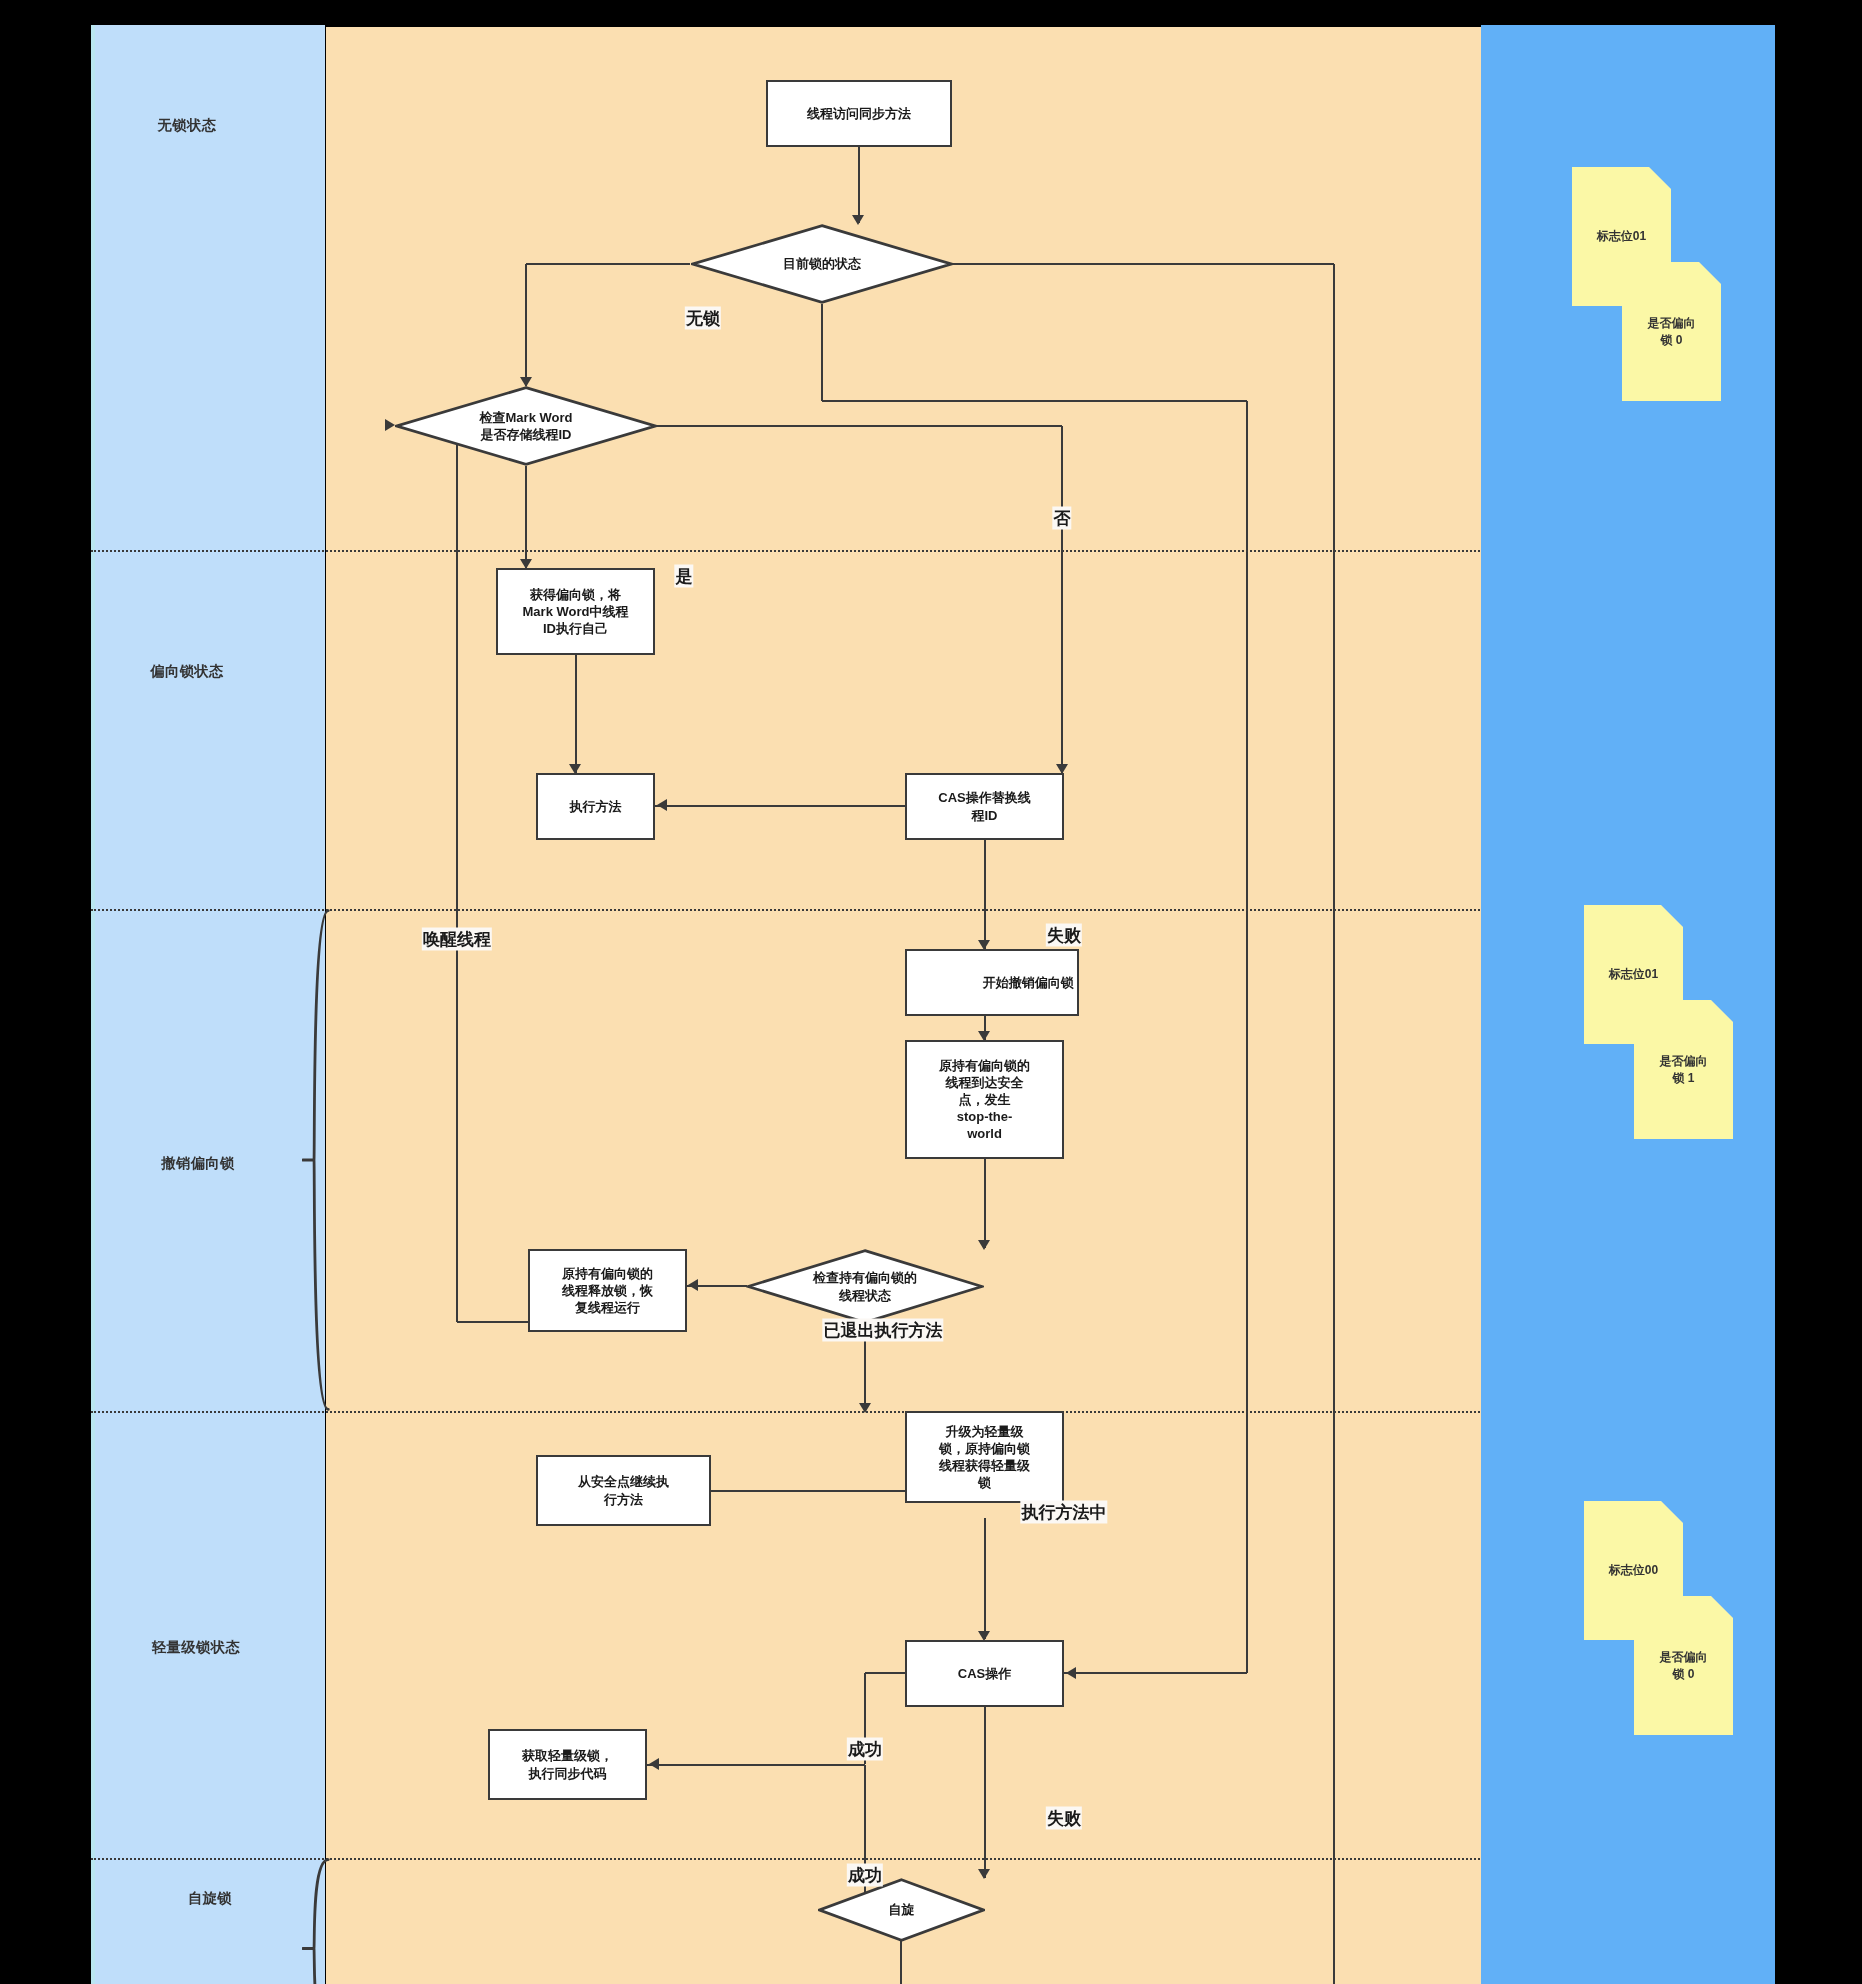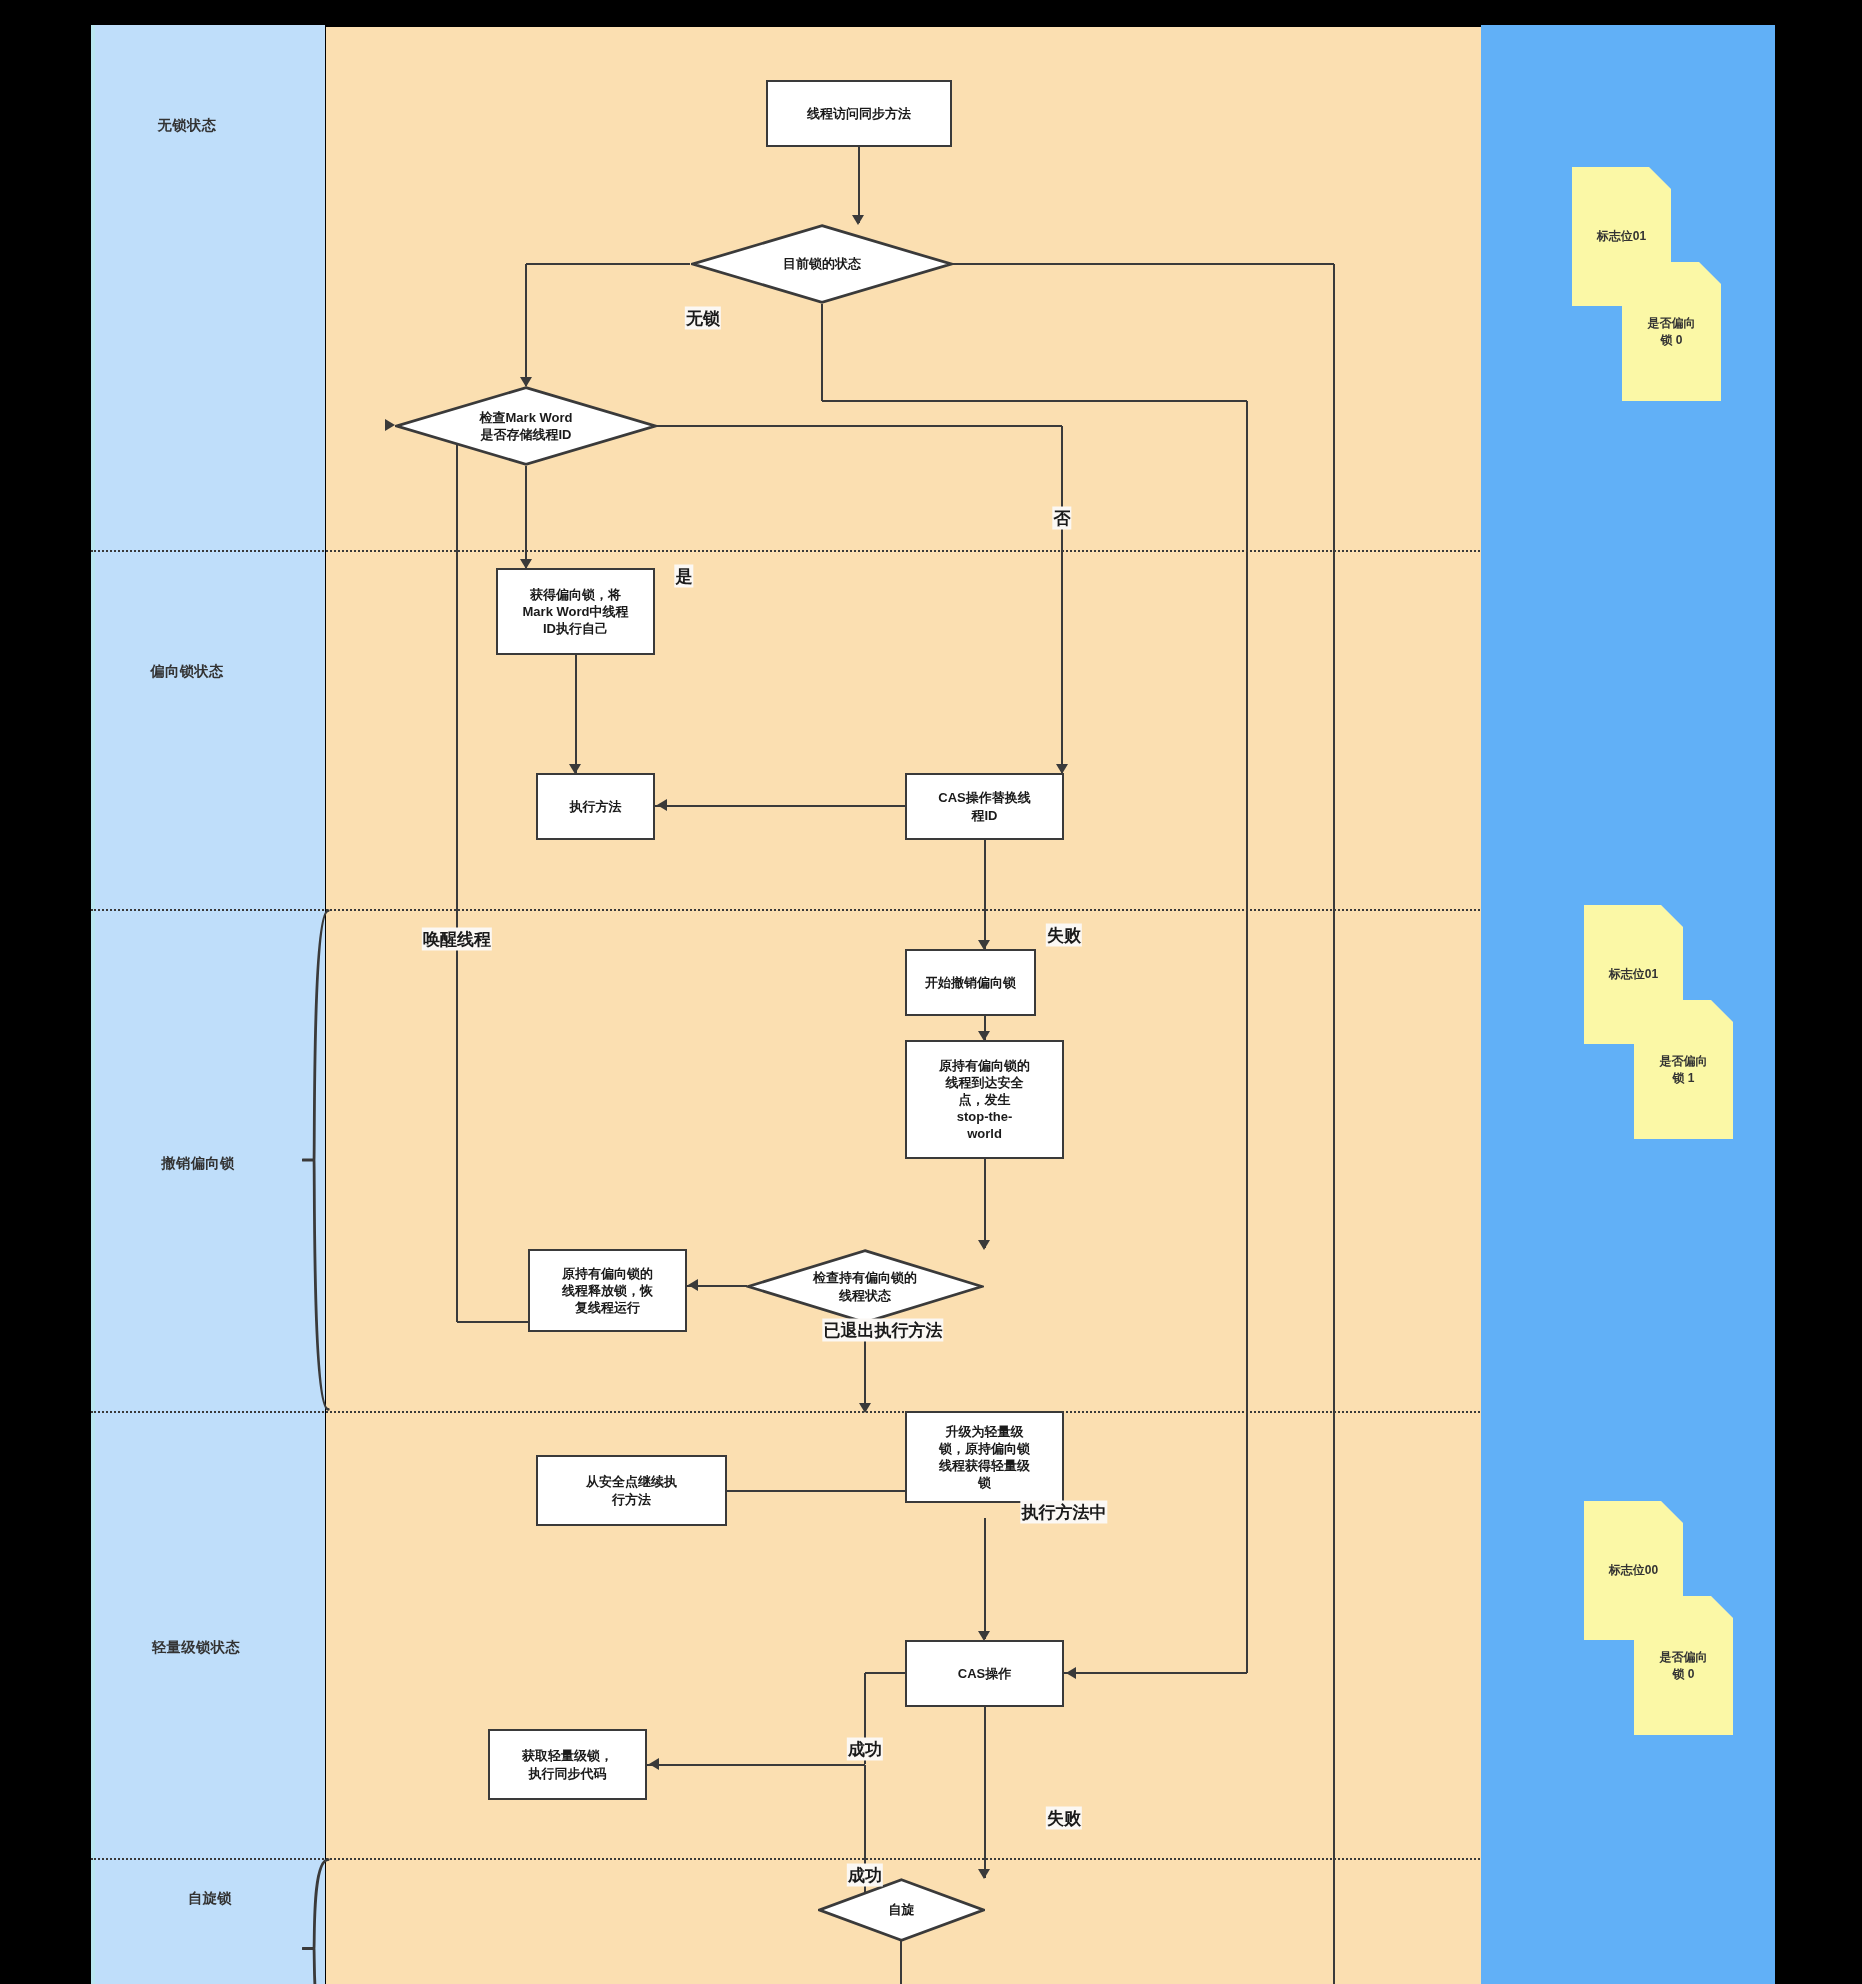--- a/index.html
+++ b/index.html
@@ -175,21 +175,21 @@
         <div>
           <div>执行方法</div>
         </div>
       </div>
       <div class="node" style="left: 905px; top: 773px; width: 159px; height: 67px;">
         <div>
           <div>CAS操作替换线</div>
           <div>程ID</div>
         </div>
       </div>
-      <div class="node" style="left: 905px; top: 949px; width: 131px; height: 67px;">
+      <div class="node" style="left: 905px; top: 949px; width: 174px; height: 67px; justify-content: flex-end;">
         <div>
           <div>开始撤销偏向锁</div>
         </div>
       </div>
       <div class="node" style="left: 905px; top: 1040px; width: 159px; height: 119px;">
         <div>
           <div>原持有偏向锁的</div>
           <div>线程到达安全</div>
           <div>点，发生</div>
           <div>stop-the-</div>
@@ -215,21 +215,21 @@
         </div>
       </div>
       <div class="node" style="left: 905px; top: 1411px; width: 159px; height: 92px;">
         <div>
           <div>升级为轻量级</div>
           <div>锁，原持偏向锁</div>
           <div>线程获得轻量级</div>
           <div>锁</div>
         </div>
       </div>
-      <div class="node" style="left: 536px; top: 1455px; width: 191px; height: 71px;">
+      <div class="node" style="left: 536px; top: 1455px; width: 175px; height: 71px;">
         <div>
           <div>从安全点继续执</div>
           <div>行方法</div>
         </div>
       </div>
       <div class="node" style="left: 905px; top: 1640px; width: 159px; height: 67px;">
         <div>
           <div>CAS操作</div>
         </div>
       </div>

